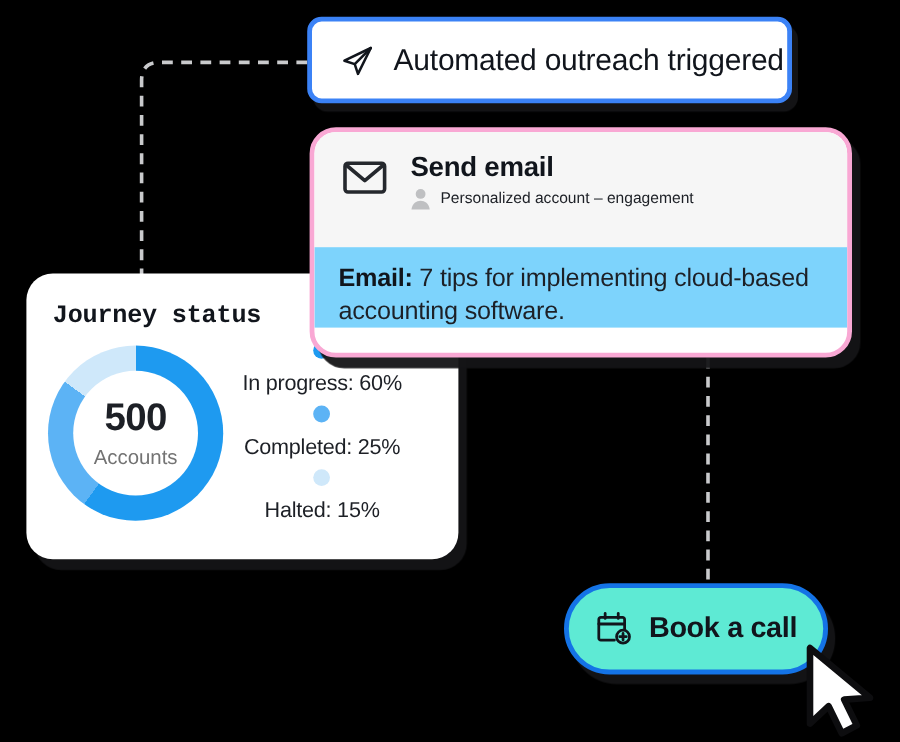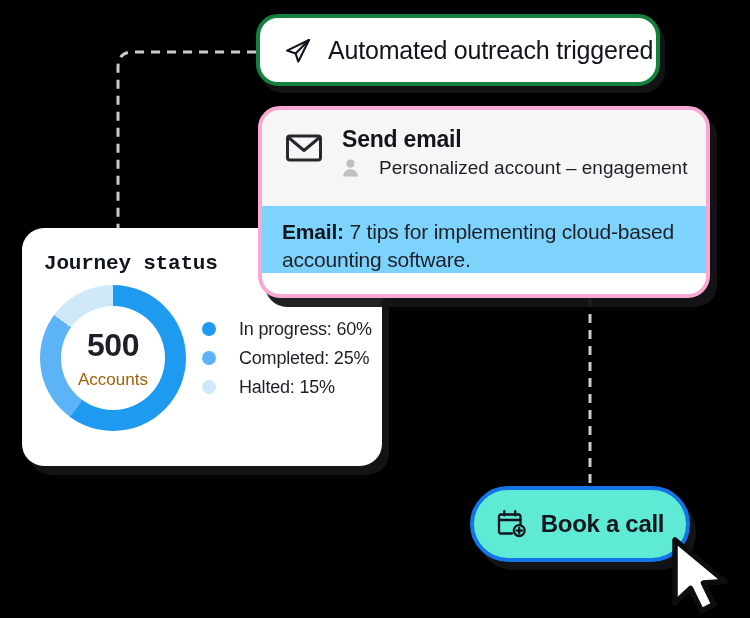--- a/index.html
+++ b/index.html
@@ -32,22 +32,22 @@
   .pill-card,
   .panel-card,
   .plain-card {
     position: relative;
     box-sizing: border-box;
     background: #ffffff;
   }
 
   
   .pill-card {
-    border: 4px solid #15803d;
-    border-radius: 22px;
+    border: 4px solid #3b82f6;
+    border-radius: 12px;
     filter: drop-shadow(5px 7px 0px rgba(20,20,22,0.95));
   }
   .panel-card {
     border: 4px solid #f9a8d4;
     border-radius: 22px;
     filter: drop-shadow(7px 9px 0px rgba(20,20,22,0.95));
     overflow: hidden;
   }
   .round-btn {
     border: 4px solid #1473E6;
@@ -97,24 +97,23 @@
   #email-panel .head-text { padding-top: 1px; }
   #email-panel .head-title {
     font-size: 23px;
     font-weight: bold;
     color: #11151c;
     letter-spacing: -0.2px;
     line-height: 1.05;
   }
   #email-panel .head-sub {
     display: flex;
-    align-items: center;
-    gap: 20px;
+    gap: 8px;
     margin-top: 6px;
-    font-size: 19px;
+    font-size: 13px;
     color: #1d2026;
     white-space: nowrap;
   }
   #email-panel .panel-body {
     background: #7dd3fc;
     padding: 12px 20px 0 20px;
     font-size: 21px;
     color: #1d2026;
     line-height: 1.32;
     letter-spacing: -0.2px;
@@ -165,28 +164,28 @@
   }
   .donut-value {
     font-size: 32px;
     font-weight: bold;
     color: #1d2026;
     line-height: 1;
     letter-spacing: -0.5px;
   }
   .donut-unit {
     font-size: 17px;
-    color: #a16207;
+    color: #737373;
     margin-top: 10px;
     line-height: 1;
   }
 
   
   .legend { display: flex; flex-direction: column; gap: 8px; }
-  .legend-row { display: flex; align-items: center; gap: 23px; }
+  .legend-row { display: flex; align-items: center; gap: 10px; flex-direction: column; }
   .legend-dot { width: 14px; height: 14px; border-radius: 50%; flex: none; }
   .legend-label {
     font-size: 18px;
     color: #1d2026;
     white-space: nowrap;
     letter-spacing: -0.2px;
   }
 
   
   #book-call {

